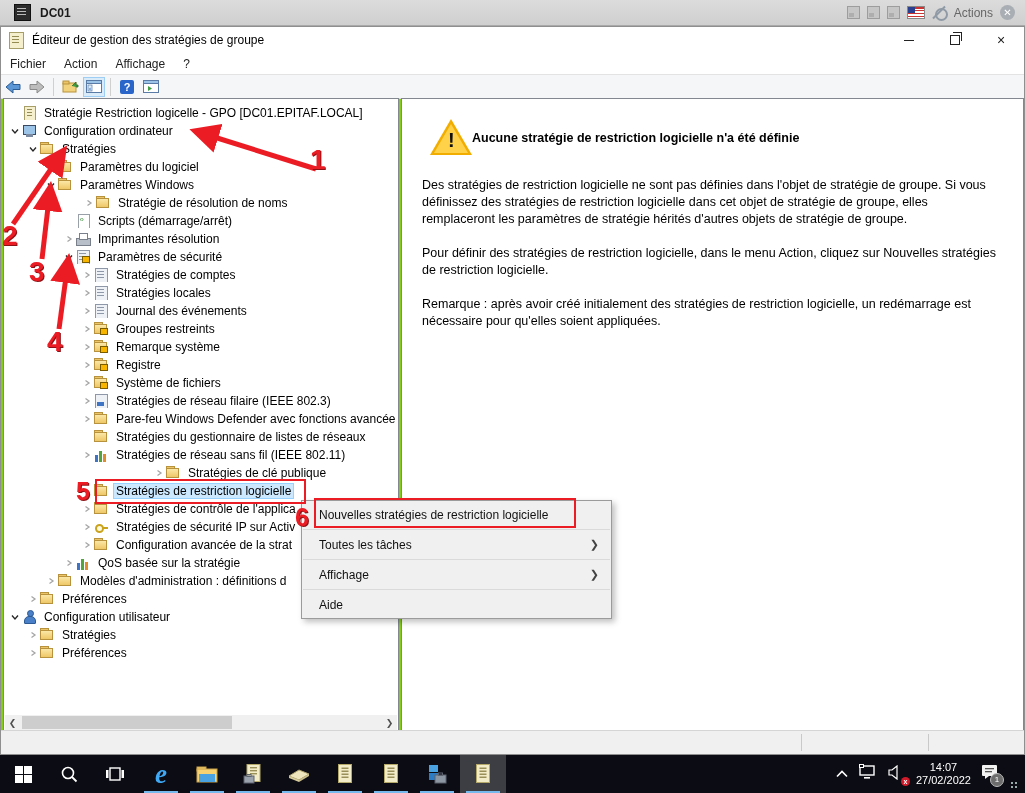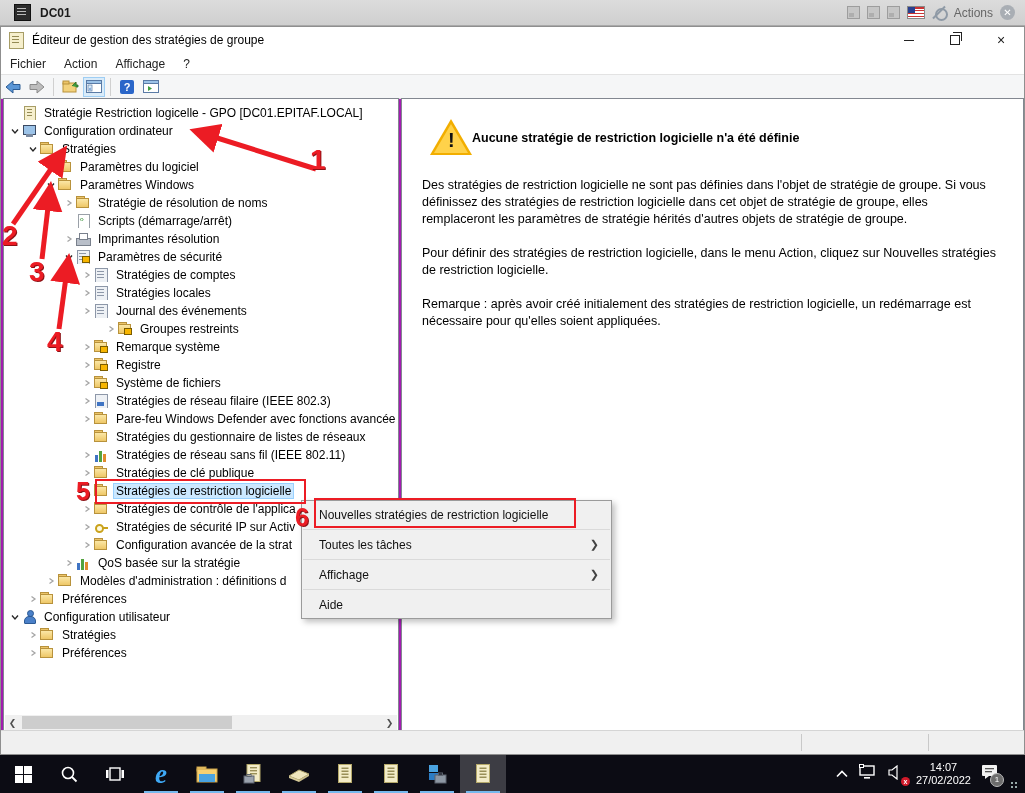--- a/index.html
+++ b/index.html
@@ -19,21 +19,21 @@
   .vm-flag::before{content:"";position:absolute;left:0;top:0;width:7px;height:6px;background:#2a3f8f;}
   .vm-gear{width:15px;height:15px;position:relative;}
   .vm-gear::before{content:"";position:absolute;left:3px;top:3px;width:9px;height:9px;border-radius:50%;
           border:2.5px solid #8f9aa6;}
   .vm-gear::after{content:"";position:absolute;left:6.5px;top:-1px;width:2px;height:17px;background:#8f9aa6;
           box-shadow:0 0 0 0 transparent;transform:rotate(45deg);}
   .vm-actions{font-size:12px;color:#666;}
   .vm-close{width:15px;height:15px;border-radius:50%;background:#a9aeb4;color:#fff;font-size:10px;line-height:15px;
           text-align:center;}
   
-  .editor{position:absolute;left:0;top:26px;width:1025px;height:729px;background:#a21caf;
+  .editor{position:absolute;left:0;top:26px;width:1025px;height:729px;background:#84cc16;
           border:1px solid #8f8f8f;box-sizing:border-box;}
   .ed-titlebar{position:absolute;left:0;top:0;width:100%;height:26px;background:#fff;display:flex;align-items:center;}
   .ed-icon{width:13px;height:15px;margin-left:8px;position:relative;background:#f6efcd;border:1px solid #a79d66;}
   .ed-icon::after{content:"";position:absolute;left:2px;top:3px;width:7px;height:8px;
           background:repeating-linear-gradient(to bottom,#948a54 0,#948a54 1px,transparent 1px,transparent 3px);}
   .ed-title{font-size:12px;color:#000;margin-left:8px;}
   .ed-btns{margin-left:auto;display:flex;height:100%;}
   .ed-btn{width:46px;height:100%;display:flex;align-items:center;justify-content:center;color:#222;font-size:14px;}
   .gl-min{width:10px;height:1px;background:#222;}
   .gl-restore{width:8px;height:8px;border:1px solid #222;position:relative;background:#fff;}
@@ -241,21 +241,21 @@
           </div>
           <div class="tree-row" style="padding-left: 40px;">
             <span class="chev">
               <svg width="10" height="10" viewBox="0 0 10 10">
                 <path d="M2 3.5 L5 7 L8 3.5" fill="none" stroke="#262626" stroke-width="1.3"></path>
               </svg>
             </span>
             <span class="ic ic-folder"></span>
             <span class="tree-label">Paramètres Windows</span>
           </div>
-          <div class="tree-row" style="padding-left: 58px;">
+          <div class="tree-row" style="padding-left: 58px; margin-left: 20px;">
             <span class="chev">
               <svg width="10" height="10" viewBox="0 0 10 10">
                 <path d="M3.5 2.5 L7 5 L3.5 7.5" fill="none" stroke="#a6a6a6" stroke-width="1.3"></path>
               </svg>
             </span>
             <span class="ic ic-folder"></span>
             <span class="tree-label">Stratégie de résolution de noms</span>
           </div>
           <div class="tree-row" style="padding-left: 58px;">
             <span class="chev"></span>
@@ -302,21 +302,21 @@
           </div>
           <div class="tree-row" style="padding-left: 76px;">
             <span class="chev">
               <svg width="10" height="10" viewBox="0 0 10 10">
                 <path d="M3.5 2.5 L7 5 L3.5 7.5" fill="none" stroke="#a6a6a6" stroke-width="1.3"></path>
               </svg>
             </span>
             <span class="ic ic-server"></span>
             <span class="tree-label">Journal des événements</span>
           </div>
-          <div class="tree-row" style="padding-left: 76px; margin-left: 24px;">
+          <div class="tree-row" style="padding-left: 76px;">
             <span class="chev">
               <svg width="10" height="10" viewBox="0 0 10 10">
                 <path d="M3.5 2.5 L7 5 L3.5 7.5" fill="none" stroke="#a6a6a6" stroke-width="1.3"></path>
               </svg>
             </span>
             <span class="ic ic-folder">
               <i class="ov-lock"></i>
             </span>
             <span class="tree-label">Groupes restreints</span>
           </div>
@@ -378,21 +378,21 @@
           </div>
           <div class="tree-row" style="padding-left: 76px;">
             <span class="chev">
               <svg width="10" height="10" viewBox="0 0 10 10">
                 <path d="M3.5 2.5 L7 5 L3.5 7.5" fill="none" stroke="#a6a6a6" stroke-width="1.3"></path>
               </svg>
             </span>
             <span class="ic ic-chart"></span>
             <span class="tree-label">Stratégies de réseau sans fil (IEEE 802.11)</span>
           </div>
-          <div class="tree-row" style="padding-left: 76px;">
+          <div class="tree-row" style="padding-left: 108px; margin-left: 40px;">
             <span class="chev">
               <svg width="10" height="10" viewBox="0 0 10 10">
                 <path d="M3.5 2.5 L7 5 L3.5 7.5" fill="none" stroke="#a6a6a6" stroke-width="1.3"></path>
               </svg>
             </span>
             <span class="ic ic-folder"></span>
             <span class="tree-label">Stratégies de clé publique</span>
           </div>
           <div class="tree-row" style="padding-left: 76px;">
             <span class="chev"></span>

